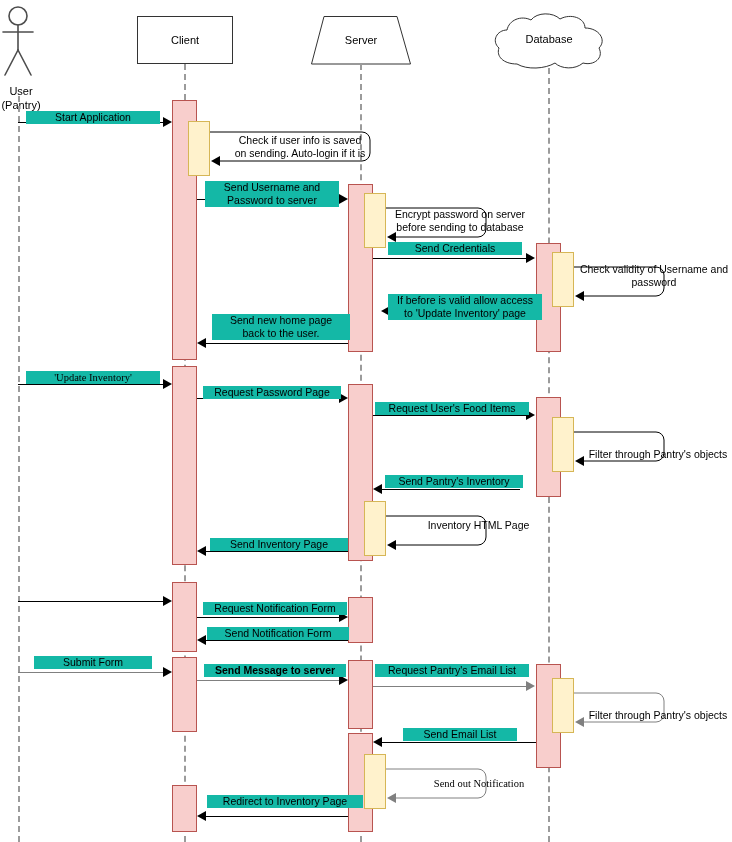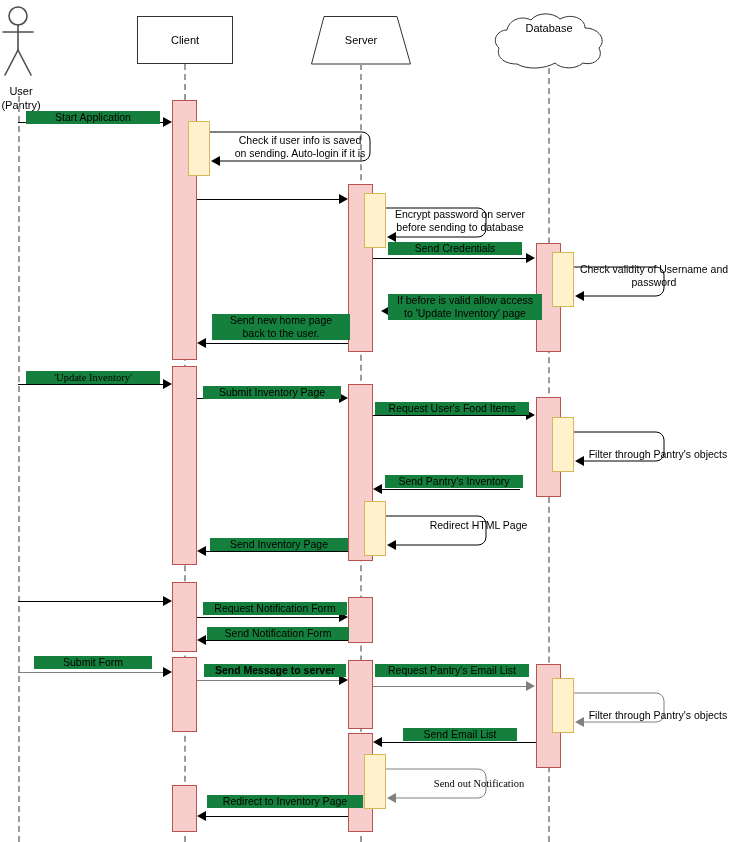--- a/index.html
+++ b/index.html
@@ -40,21 +40,21 @@
     border-left:9px solid #000;
   }
   .arrowhead.left{
     border-top:5px solid transparent;border-bottom:5px solid transparent;
     border-right:9px solid #000;
   }
   .arrowhead.right.grey{border-left-color:#808080;}
 
   .msglabel{
     position:absolute;font-size:10.5px;color:#000;text-align:center;
-    line-height:13px;white-space:pre-line;background:#15803d;padding:0 2px;
+    line-height:13px;white-space:pre-line;background:#14b8a6;padding:0 2px;
   }
   .msglabel.plain{background:transparent;}
 
   
   .loop{position:absolute;}
   .loop svg{display:block;overflow:visible;}
   svg .lp{fill:none;stroke:#000;stroke-width:1;}
   svg .lp.grey{stroke:#808080;}
   svg .ah{fill:#000;}
   svg .ah.grey{fill:#808080;}
@@ -88,21 +88,21 @@
   </div>
   <div class="hdr-label" style="left:311px;top:34px;width:100px;">Server</div>
 
   <div class="loop" style="left:491px;top:14px;">
     <svg width="116" height="54" viewBox="0 0 116 54">
       <path class="shape" d="M26,50 C12,50 5,42 8,34 C0,27 6,16 16,16 C18,6 30,1 40,6
                              C46,-2 62,-2 69,5 C80,-1 94,4 94,14 C108,14 116,26 108,34
                              C113,44 103,52 92,49 C84,56 70,55 64,49 C54,55 36,56 26,50 Z"></path>
     </svg>
   </div>
-  <div class="hdr-label" style="left:491px;top:22px;width:116px;">Database</div>
+  <div class="hdr-label" style="left:491px;top:33px;width:116px;">Database</div>
 
   <div class="lifeline" style="left:18px;  top:96px; height:746px;"></div>
   <div class="lifeline" style="left:184px; top:64px; height:778px;"></div>
   <div class="lifeline" style="left:360px; top:64px; height:778px;"></div>
   <div class="lifeline" style="left:548px; top:68px; height:774px;"></div>
 
   <div class="act" style="left:172px;top:100px;width:25px;height:260px;"></div>
   <div class="act" style="left:172px;top:366px;width:25px;height:199px;"></div>
   <div class="act" style="left:172px;top:582px;width:25px;height:70px;"></div>
   <div class="act" style="left:172px;top:657px;width:25px;height:75px;"></div>
@@ -136,20 +136,22 @@
     <svg width="165" height="36" viewBox="0 0 165 36">
       <path class="lp" d="M0,2 H152 A8,8 0 0 1 160,10 V23 A8,8 0 0 1 152,31 H10"></path>
       <polygon class="ah" points="10,26 10,36 1,31"></polygon>
     </svg>
   </div>
   <div class="msglabel plain" style="left:218px;top:134px;width:160px;">Check if user info is saved
 on sending. Auto-login if it is</div>
 
   <div class="msg" style="left:197px;top:199px;width:143px;"></div>
   <div class="arrowhead right" style="left:339px;top:194px;"></div>
+  <div class="msglabel" style="left:205px;top:181px;width:130px;">Send Username and
+Password to server</div>
 
   <div class="loop" style="left:386px;top:206px;">
     <svg width="105" height="36" viewBox="0 0 105 36">
       <path class="lp" d="M0,2 H92 A8,8 0 0 1 100,10 V23 A8,8 0 0 1 92,31 H10"></path>
       <polygon class="ah" points="10,26 10,36 1,31"></polygon>
     </svg>
   </div>
   <div class="msglabel plain" style="left:378px;top:208px;width:160px;">Encrypt password on server
 before sending to database</div>
 
@@ -175,21 +177,21 @@
   <div class="arrowhead left" style="left:197px;top:338px;"></div>
   <div class="msglabel" style="left:212px;top:314px;width:134px;text-align:center;">Send new home page
 back to the user.</div>
 
   <div class="msg" style="left:18px;top:384px;width:146px;"></div>
   <div class="arrowhead right" style="left:163px;top:379px;"></div>
   <div class="msglabel" style="left:26px;top:371px;width:130px;font-family:Liberation Serif, serif;">'Update Inventory'</div>
 
   <div class="msg" style="left:197px;top:398px;width:143px;"></div>
   <div class="arrowhead right" style="left:339px;top:393px;"></div>
-  <div class="msglabel" style="left:203px;top:386px;width:134px;">Submit Inventory Page</div>
+  <div class="msglabel" style="left:203px;top:386px;width:134px;">Request Password Page</div>
 
   <div class="msg" style="left:373px;top:415px;width:154px;"></div>
   <div class="arrowhead right" style="left:526px;top:410px;"></div>
   <div class="msglabel" style="left:375px;top:402px;width:150px;">Request User's Food Items</div>
 
   <div class="loop" style="left:574px;top:430px;">
     <svg width="95" height="36" viewBox="0 0 95 36">
       <path class="lp" d="M0,2 H82 A8,8 0 0 1 90,10 V23 A8,8 0 0 1 82,31 H10"></path>
       <polygon class="ah" points="10,26 10,36 1,31"></polygon>
     </svg>
@@ -199,21 +201,21 @@
   <div class="msg" style="left:382px;top:489px;width:138px;"></div>
   <div class="arrowhead left" style="left:373px;top:484px;"></div>
   <div class="msglabel" style="left:385px;top:475px;width:134px;">Send Pantry's Inventory</div>
 
   <div class="loop" style="left:386px;top:514px;">
     <svg width="105" height="36" viewBox="0 0 105 36">
       <path class="lp" d="M0,2 H92 A8,8 0 0 1 100,10 V23 A8,8 0 0 1 92,31 H10"></path>
       <polygon class="ah" points="10,26 10,36 1,31"></polygon>
     </svg>
   </div>
-  <div class="msglabel plain" style="left:404px;top:519px;width:145px;">Redirect HTML Page</div>
+  <div class="msglabel plain" style="left:404px;top:519px;width:145px;">Inventory HTML Page</div>
 
   <div class="msg" style="left:206px;top:551px;width:142px;"></div>
   <div class="arrowhead left" style="left:197px;top:546px;"></div>
   <div class="msglabel" style="left:210px;top:538px;width:134px;">Send Inventory Page</div>
 
   <div class="msg" style="left:18px;top:601px;width:146px;"></div>
   <div class="arrowhead right" style="left:163px;top:596px;"></div>
 
   <div class="msg" style="left:197px;top:617px;width:143px;"></div>
   <div class="arrowhead right" style="left:339px;top:612px;"></div>

